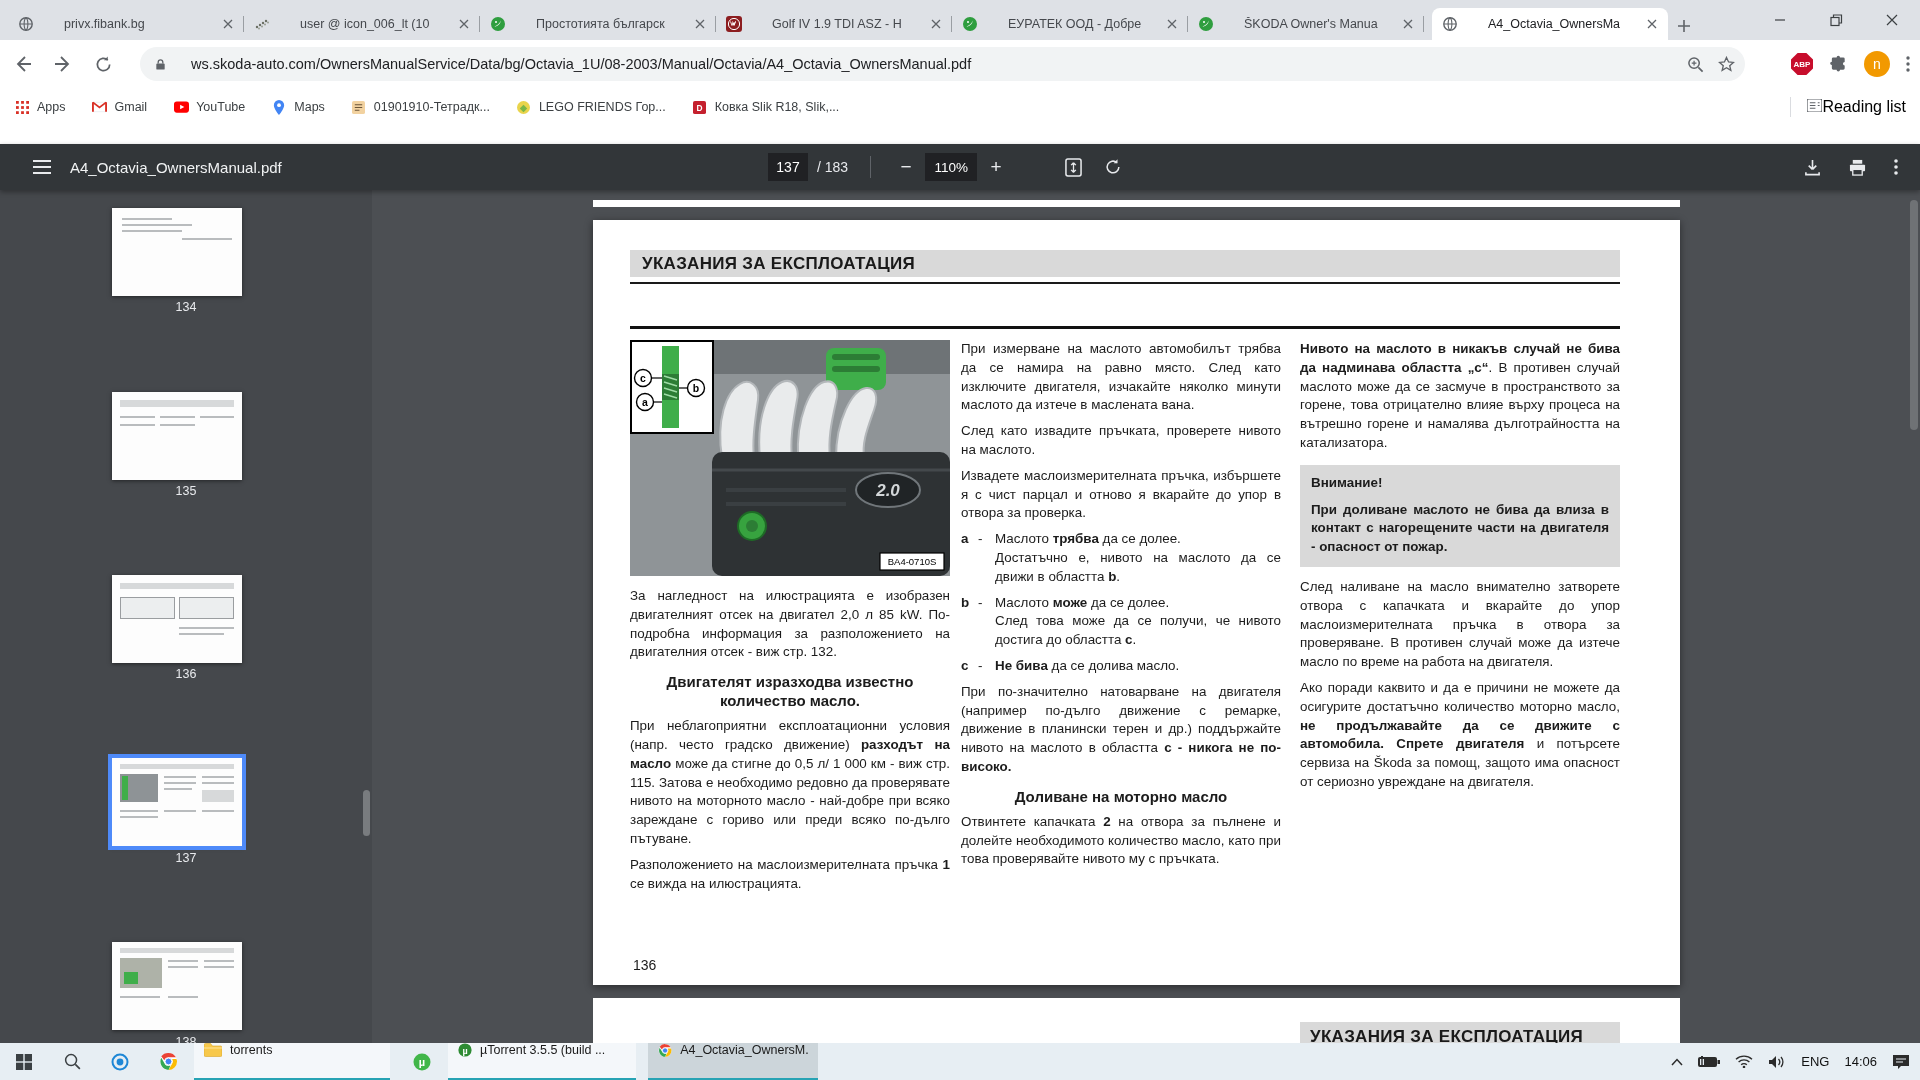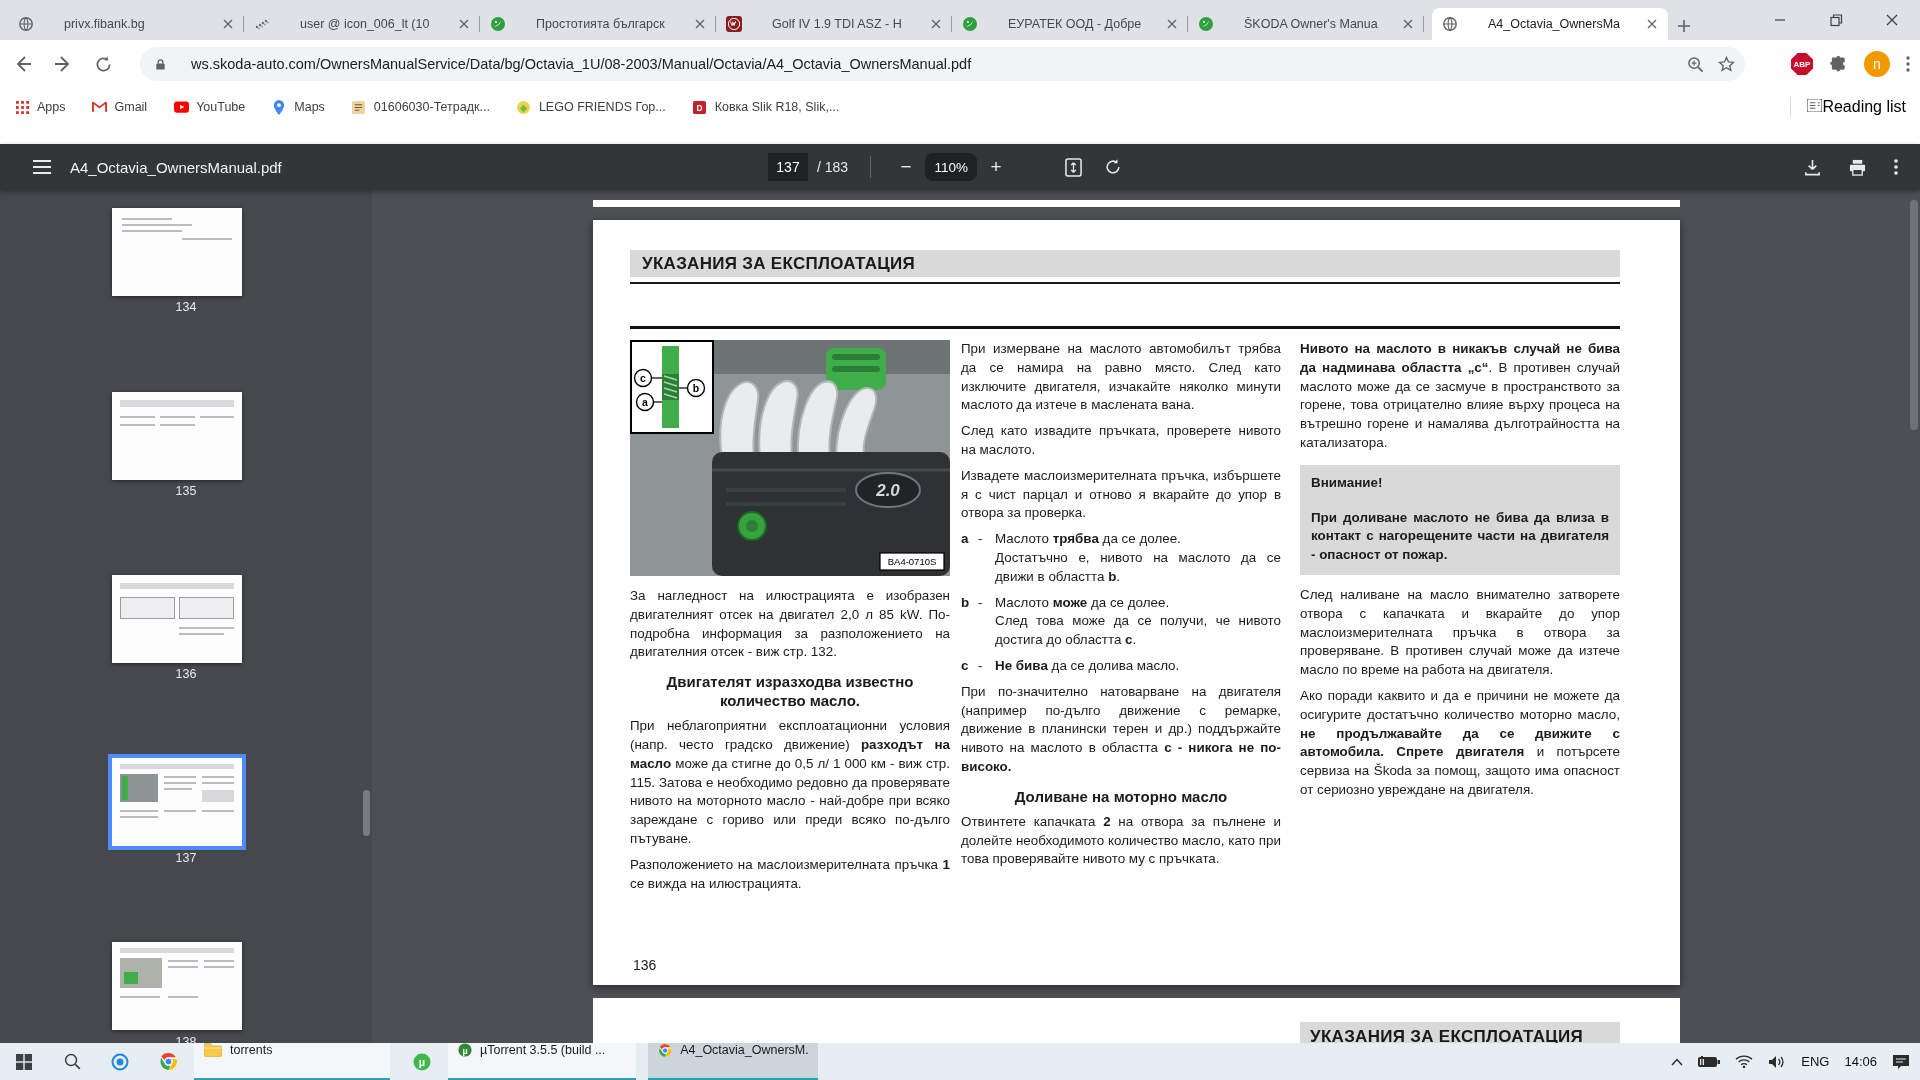--- a/index.html
+++ b/index.html
@@ -43,21 +43,21 @@
   
   .pdfbar { position:absolute; left:0; top:144px; width:1920px; height:46px; background:#323639; display:flex; align-items:center; box-shadow:0 2px 5px rgba(0,0,0,.35); z-index:5; }
   .pdfbar .hamb { margin-left:28px; width:28px; height:28px; display:flex; align-items:center; justify-content:center; }
   .pdftitle { margin-left:14px; font-size:15px; color:#f1f3f4; }
   .pagegroup { position:absolute; left:768px; display:flex; align-items:center; }
   .pagebox { width:40px; height:28px; background:#202124; color:#fff; font-size:14px; display:flex; align-items:center; justify-content:center; }
   .pagetotal { margin-left:9px; color:#e8eaed; font-size:14px; }
   .vdiv { width:1px; height:22px; background:#5f6368; margin:0 22px; }
   .zoomgroup { display:flex; align-items:center; }
   .zbtn { color:#e8eaed; font-size:19px; width:26px; text-align:center; }
-  .zoombox { width:52px; height:28px; background:#202124; color:#fff; font-size:13.5px; display:flex; align-items:center; justify-content:center; margin:0 6px;border-radius:8px; }
+  .zoombox { width:52px; height:28px; background:#202124; color:#fff; font-size:13.5px; display:flex; align-items:center; justify-content:center; margin:0 6px; }
   .fiticons { position:absolute; left:1065px; display:flex; gap:22px; align-items:center; }
   .pdfactions { position:absolute; right:22px; display:flex; gap:28px; align-items:center; }
 
   
   .content { position:absolute; left:0; top:190px; width:1920px; height:853px; background:#4c4f53; overflow:hidden; }
   .sidebar { position:absolute; left:0; top:0; width:372px; height:853px; background:#45484c; }
   .thumb { position:absolute; left:112px; width:130px; height:88px; background:#fdfdfd; box-shadow:0 1px 4px rgba(0,0,0,.5); }
   .thumb.sel { outline:4px solid #4e8af9; }
   .tlabelnum { position:absolute; left:0; width:372px; text-align:center; color:#e8eaed; font-size:12.5px; }
   .mini-line { position:absolute; background:#b9bcbe; height:2px; }
@@ -84,21 +84,21 @@
   .col1 { margin-right:11px; }
   .col2 { margin-right:19px; }
   .col p { margin-bottom:7px; }
   .col h3 { font-size:15px; line-height:19px; margin:10px 0 7px; text-align:center; }
   .figure { width:320px; height:236px; display:block; }
   .caption { margin-top:11px; }
   .oillist { display:grid; grid-template-columns:17px 17px 1fr; margin-bottom:7px; }
   .oillist .ltr { font-weight:bold; }
   .oillist .txt { white-space:pre-wrap; text-align:justify; }
   .warnbox { background:#d9d9d9; padding:9px 11px 10px; font-weight:bold; margin:12px 0 11px; text-align:justify; }
-  .warnbox .wt { margin-bottom:16px; }
+  .warnbox .wt { margin-bottom:8px; }
   .pgnum { position:absolute; left:40px; top:737px; font-size:14px; color:#1c1c1c; }
 
   
   .taskbar { position:absolute; left:0; top:1043px; width:1920px; height:37px; background:#e7eef3; display:flex; align-items:stretch; }
   .tb-btn { width:48px; display:flex; align-items:center; justify-content:center; }
   .tb-item { display:flex; padding:0 10px; margin-left:2px; background:rgba(255,255,255,.55); border-bottom:2px solid #27a3b4; }
   .tb-item .tb-label { font-size:12.5px; color:#1a1a1a; margin-left:8px; white-space:nowrap; overflow:hidden; }
   .tb-item.active { background:#ccd5da; }
   .tray { position:absolute; right:0; top:0; height:37px; display:flex; align-items:center; gap:15px; padding-right:10px; }
   .tray .ttext { font-size:13px; color:#111; }
@@ -342,21 +342,21 @@
         </span>
       <span class="blabel">Maps</span>
     </div>
     <div class="bm">
       <span class="bicon">
           <svg viewBox="0 0 14 14" width="13" height="13">
             <rect width="14" height="14" rx="2" fill="#f2d2a0"></rect>
             <path d="M3 4h8M3 7h8M3 10h5" stroke="#6b5538" stroke-width="1.2"></path>
           </svg>
         </span>
-      <span class="blabel">01606030-Тетрадк...</span>
+      <span class="blabel">01901910-Тетрадк...</span>
     </div>
     <div class="bm">
       <span class="bicon">
           <svg viewBox="0 0 14 14" width="13" height="13">
             <circle cx="7" cy="7" r="7" fill="#e9d44c"></circle>
             <path d="M3 8l4-4 4 4-4 4z" fill="#7ab648"></path>
           </svg>
         </span>
       <span class="blabel">LEGO FRIENDS Гор...</span>
     </div>

